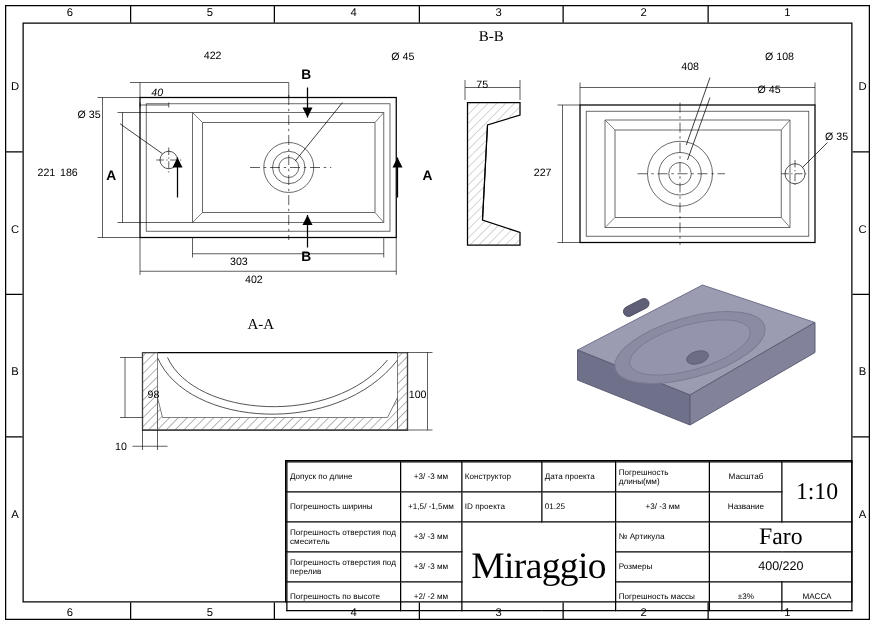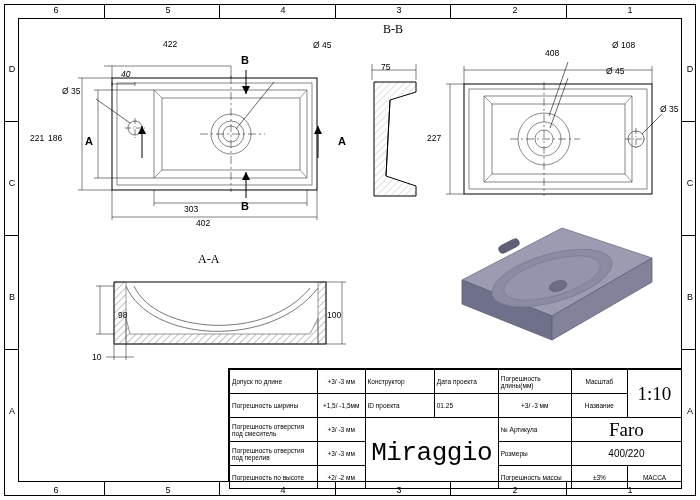--- a/index.html
+++ b/index.html
@@ -13,21 +13,21 @@
   .tick{background:#000;}
   
   .ln{background:#000;}
   .dim-txt{font-size:8.5px;font-family:"Liberation Sans",sans-serif;white-space:nowrap;}
   .sec-title{font-size:12px;font-family:"Liberation Serif",serif;}
   .bold-lbl{font-size:11px;font-weight:bold;}
   
   #titleblock{left:228px;top:368px;width:454px;height:114px;border-left:1px solid #000;border-top:1px solid #000;box-sizing:border-box;}
   #titleblock table{border-collapse:collapse;width:100%;height:100%;font-size:6.5px;}
   #titleblock td{border:0.7px solid #000;padding:0 2px;vertical-align:middle;}
-  .brand{font-family:Liberation Mono, monospace;font-size:26px;font-style:normal;letter-spacing:-0.5px;}
+  .brand{font-family:Liberation Serif, serif;font-size:30px;font-style:normal;letter-spacing:-0.5px;}
   .bigval{font-size:19px;font-family:"Liberation Serif",serif;}
   .midval{font-size:10px;font-family:"Liberation Sans",sans-serif;}
   .cellc{text-align:center;}
   svg{display:block;}
 </style>
 </head>
 <body>
 
 <div id="sheet">
 

